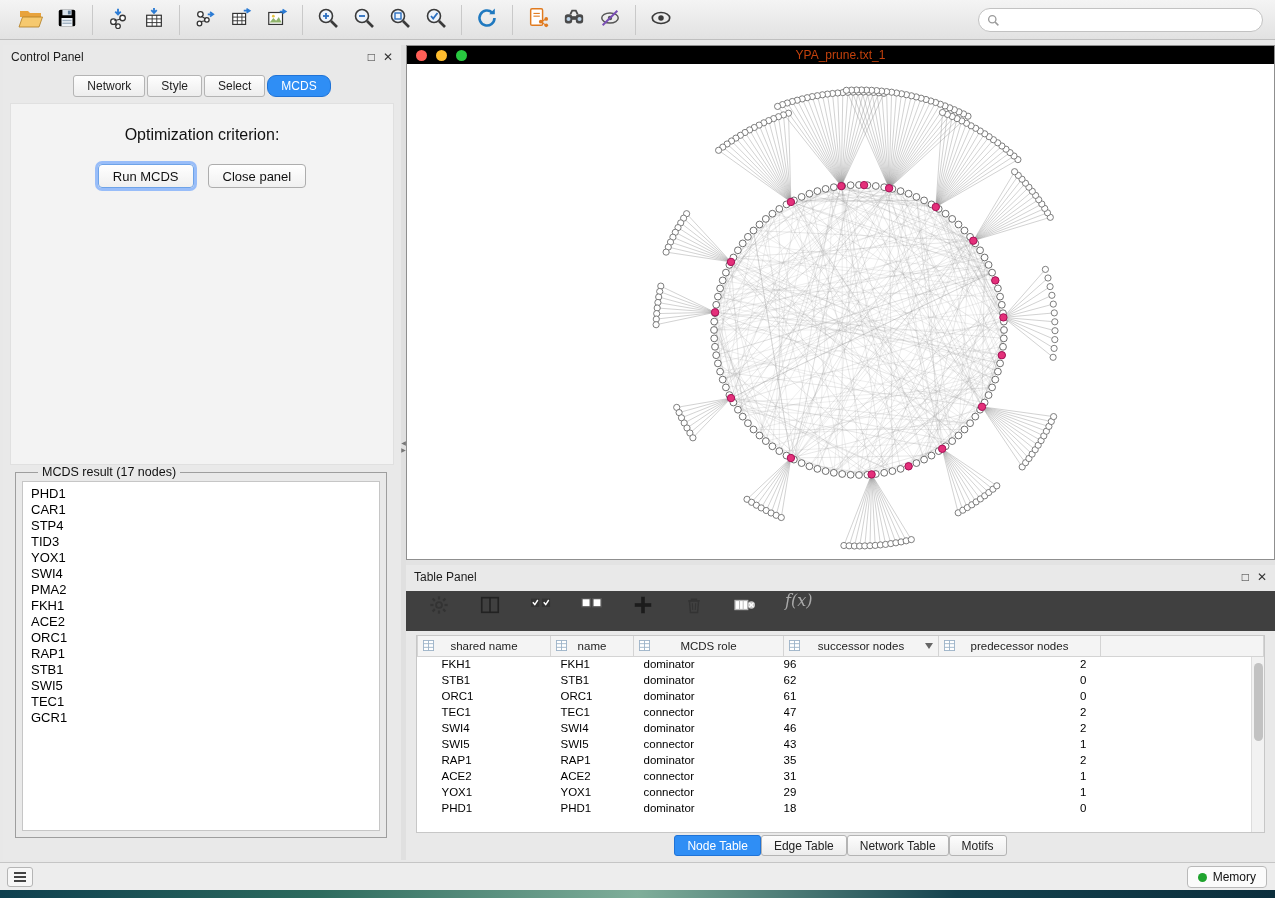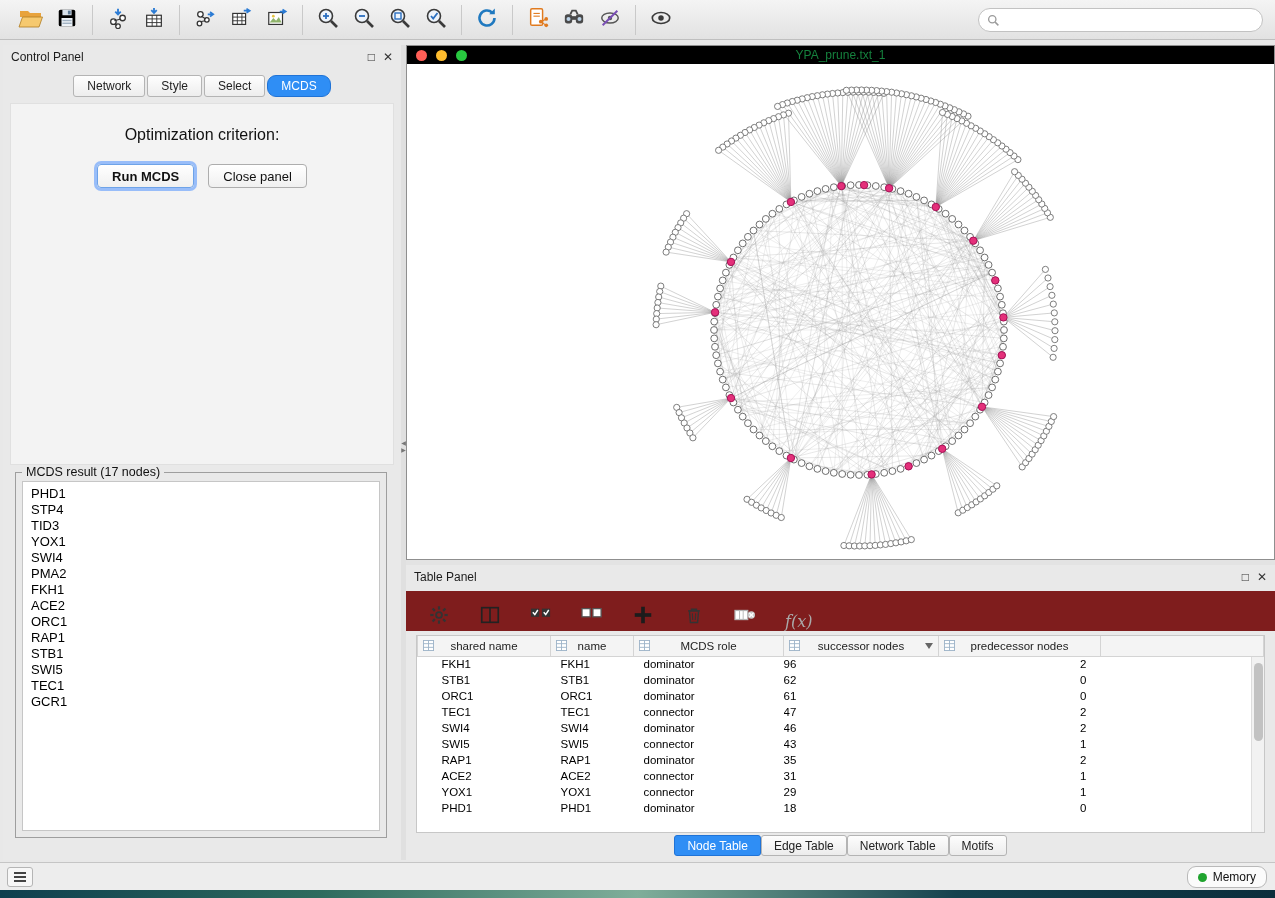--- a/index.html
+++ b/index.html
@@ -30,43 +30,43 @@
   .cp-body { position:absolute; left:7px; right:7px; top:58px; height:362px; background:#f3f3f3; border:1px solid #e0e0e0; }
   .opt-label { text-align:center; font-size:16px; color:#111; margin-top:22px; }
   .dropdown { width:314px; height:23px; margin:12px auto 0 auto; background:#fff; border:1px solid #b3b3b3;
     border-radius:5px; display:flex; align-items:center; font-size:12.5px; color:#111; position:relative; padding-left:9px; }
   .dd-cap { position:absolute; right:0; top:-1px; width:20px; height:23px; border-radius:0 5px 5px 0;
     background:linear-gradient(#6aa9f8,#2a6de2); display:flex; flex-direction:column; align-items:center; justify-content:center; }
   .dd-cap svg { display:block; }
   .cp-buttons { display:flex; justify-content:center; gap:14px; margin-top:20px; }
   .btn { height:24px; padding:0 14px; font-size:13px; color:#111; background:linear-gradient(#ffffff,#f0f0f0);
     border:1px solid #adadad; border-radius:4px; }
-  .btn.focus { box-shadow:0 0 0 3px rgba(77,144,254,.55); border-color:#6ea3e8;font-weight:bold; }
+  .btn.focus { box-shadow:0 0 0 3px rgba(77,144,254,.55); border-color:#6ea3e8; }
   .result-box { position:absolute; left:12px; right:14px; top:420px; height:373px; border:1px solid #9e9e9e; }
-  .result-box legend { font-size:12.5px; color:#111; padding:0 4px; margin-left:6px; }
+  .result-box legend { font-size:12.5px; color:#111; padding:0 4px; margin-left:22px; }
   .result-list { position:absolute; left:6px; right:6px; top:2px; bottom:6px; background:#fff; border:1px solid #c6c6c6;
     overflow:hidden; padding:4px 0 0 8px; }
   .result-item { font-size:13px; color:#000; line-height:16px; }
 
   
   .vsplit { position:absolute; left:401px; top:45px; width:5px; height:815px; background:#e0e0e0; }
   .vsplit .arrows { position:absolute; top:395px; left:0; width:5px; font-size:6px; color:#777; text-align:center; line-height:7px; }
   .hsplit { position:absolute; left:406px; top:560px; width:869px; height:5px; background:#e3e3e3; }
 
   
   .netwin { position:absolute; left:406px; top:45px; width:869px; height:515px; border:1px solid #8f8f8f; background:#fff; }
   .net-titlebar { height:18px; background:#000; display:flex; align-items:center; position:relative; }
   .tl { width:11px; height:11px; border-radius:50%; margin-left:9px; display:inline-block; }
   .tl.red { background:#ff5f57; } .tl.yellow { background:#febc2e; } .tl.green { background:#28c840; }
-  .net-title { position:absolute; left:0; right:0; text-align:center; color:#15803d; font-size:12px; }
+  .net-title { position:absolute; left:0; right:0; text-align:center; color:#c2410c; font-size:12px; }
   .net-canvas { width:100%; height:495px; background:#fff; overflow:hidden; }
 
   
   .tp { position:absolute; left:406px; top:565px; width:869px; height:295px; background:#e9e9e9; }
-  .tp-toolbar { height:40px; margin-top:2px; background:#7f1d1d; display:flex; align-items:flex-end; padding-left:16px; gap:17px; }
+  .tp-toolbar { height:40px; margin-top:2px; background:#404040; display:flex; align-items:flex-start; padding-left:16px; gap:17px; }
   .tp-btn { width:34px; height:30px; background:transparent; border:none; display:flex; align-items:center; justify-content:center; }
   .fx-btn { font-family:"DejaVu Serif",serif; font-style:italic; font-size:16px; color:#aaa; background:none; border:none; margin-left:6px; }
   .tbl-wrap { position:absolute; left:10px; right:10px; top:70px; height:198px; background:#fff; border:1px solid #c7c7c7; overflow:hidden; }
   table.grid { border-collapse:collapse; table-layout:fixed; width:100%; }
   table.grid th { height:20px; background:#f4f4f4; border:1px solid #d4d4d4; border-top:none; font-size:11.5px;
     font-weight:normal; color:#222; position:relative; text-align:center; }
   table.grid th .sort-ico { position:absolute; left:5px; top:4px; }
   table.grid th .col-chev { position:absolute; right:5px; top:7px; }
   table.grid td { height:16px; font-size:11.5px; color:#000; white-space:nowrap; overflow:hidden; }
   td.c0 { padding-left:24px; } td.c1 { padding-left:10px; } td.c2 { padding-left:10px; }
@@ -77,21 +77,21 @@
     align-items:center; gap:0; background:#e9e9e9; }
   .tp-tab { height:21px; padding:0 12px; font-size:12px; color:#222; border:1px solid #b4b4b4; border-radius:3px;
     background:linear-gradient(#fdfdfd,#ececec); }
   .tp-tab.active { background:#2f8ef5; border-color:#2073d6; color:#fff; }
 
   
   .statusbar { position:absolute; left:0; top:862px; width:1275px; height:28px; background:#ededed; border-top:1px solid #c5c5c5; }
   .menu-btn { position:absolute; left:7px; top:4px; width:26px; height:20px; border:1px solid #b5b5b5; border-radius:3px;
     background:#f7f7f7; display:flex; flex-direction:column; justify-content:center; align-items:center; gap:2px; }
   .menu-btn i { display:block; width:12px; height:2px; background:#444; }
-  .mem-btn { position:absolute; right:8px; top:3px; height:22px; padding:0 10px; border:1px solid #b9b9b9; border-radius:9px;
+  .mem-btn { position:absolute; right:8px; top:3px; height:22px; padding:0 10px; border:1px solid #b9b9b9; border-radius:4px;
     background:#fbfbfb; font-size:12px; color:#111; display:flex; align-items:center; gap:6px; }
   .mem-dot { width:9px; height:9px; border-radius:50%; background:#1fa32e; display:inline-block; }
   .deskstrip { position:absolute; left:0; top:890px; width:1275px; height:8px;
     background:linear-gradient(90deg,#0e3f4e,#2d6b5e,#7fae9a,#14424e,#0b2e3c); }
 </style>
 </head>
 <body>
 
 <div class="toolbar">
   <div id="toolbar-groups" class="tb-groups">
@@ -272,20 +272,21 @@
     <div class="opt-label">Optimization criterion:</div>
     <div class="cp-buttons">
       <button class="btn focus">Run MCDS</button>
       <button class="btn">Close panel</button>
     </div>
   </div>
   <fieldset class="result-box">
     <legend>MCDS result (17 nodes)</legend>
     <div class="result-list" id="result-list">
         <div class="result-item">PHD1</div>
+        <div class="result-item">CAR1</div>
         <div class="result-item">STP4</div>
         <div class="result-item">TID3</div>
         <div class="result-item">YOX1</div>
         <div class="result-item">SWI4</div>
         <div class="result-item">PMA2</div>
         <div class="result-item">FKH1</div>
         <div class="result-item">ACE2</div>
         <div class="result-item">ORC1</div>
         <div class="result-item">RAP1</div>
         <div class="result-item">STB1</div>

